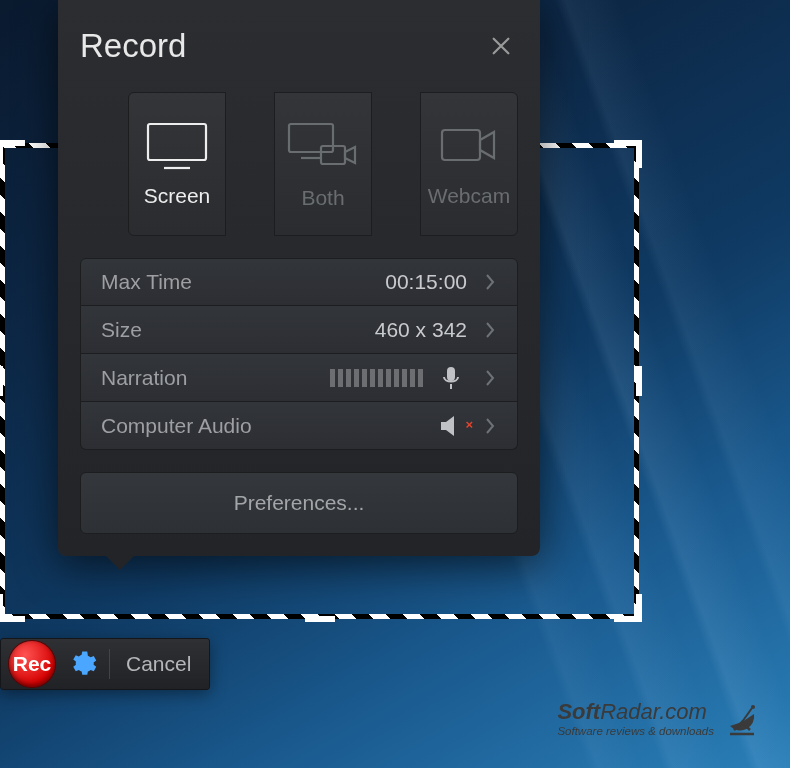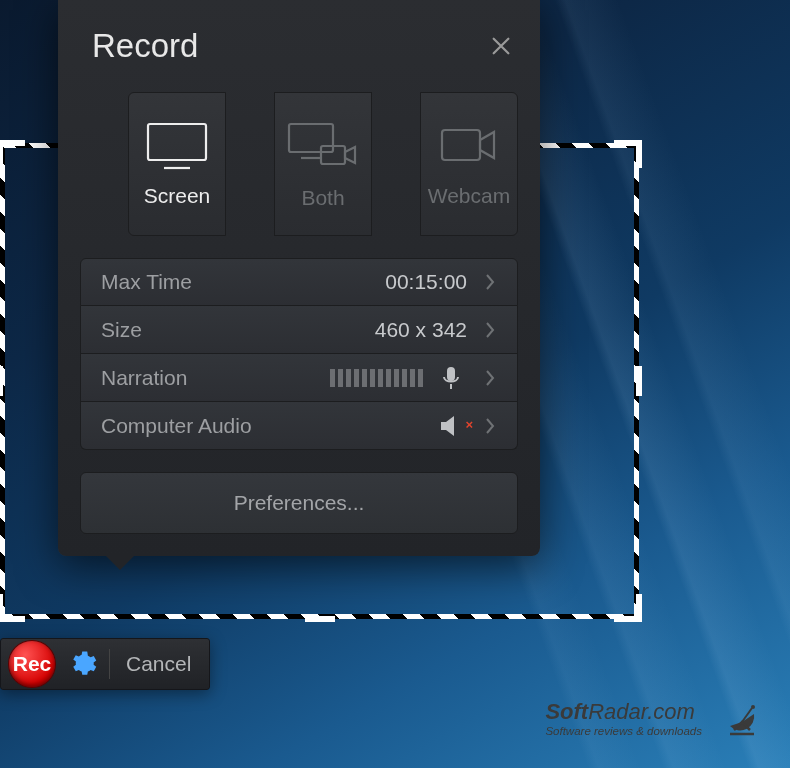--- a/index.html
+++ b/index.html
@@ -80,21 +80,20 @@
       top: 0;
       width: 482px;
       background: linear-gradient(#2b2d31 0%, #222428 100%);
       border-radius: 0 0 8px 8px;
       box-shadow: 0 10px 40px rgba(0,0,0,.6);
       padding: 0 22px 22px;
     }
     .titlebar {
       display:flex; justify-content: space-between; align-items: center;
       height: 92px;
-      margin-left: 12px;
     }
     .titlebar h1 { font-size: 33px; font-weight: 400; color:#e8e8e8; }
     .close-x {
       width: 34px; height: 34px; display:flex; align-items:center; justify-content:center;
       color:#9a9a9a; cursor:pointer;
     }
     .close-x svg { width:22px; height:22px; }
 
     .mode-row { display:flex; gap:0; }
     .mode-btn {
@@ -198,21 +197,21 @@
     .toolbar .divider { width:1px; height:30px; background:#444; }
     .cancel-btn {
       font-size:21px; color:#b4b6b8; cursor:pointer; padding:0 6px;
     }
 
     
     .watermark {
       position:absolute;
       right:28px;
       bottom:30px;
-      display:flex; align-items:center; gap:20px;
+      display:flex; align-items:center; gap:8px;
       color:#3a3a3a;
     }
     .watermark .txt { display:flex; flex-direction:column; align-items:flex-start; }
     .watermark .name { font-size:22px; font-style:italic; font-weight:500; }
     .watermark .name b { font-weight:700; font-style:italic; }
     .watermark .tag { font-size:11.5px; font-style:italic; }
     .watermark svg { width:40px; height:40px; }
   </style>
 </head>
 <body>

